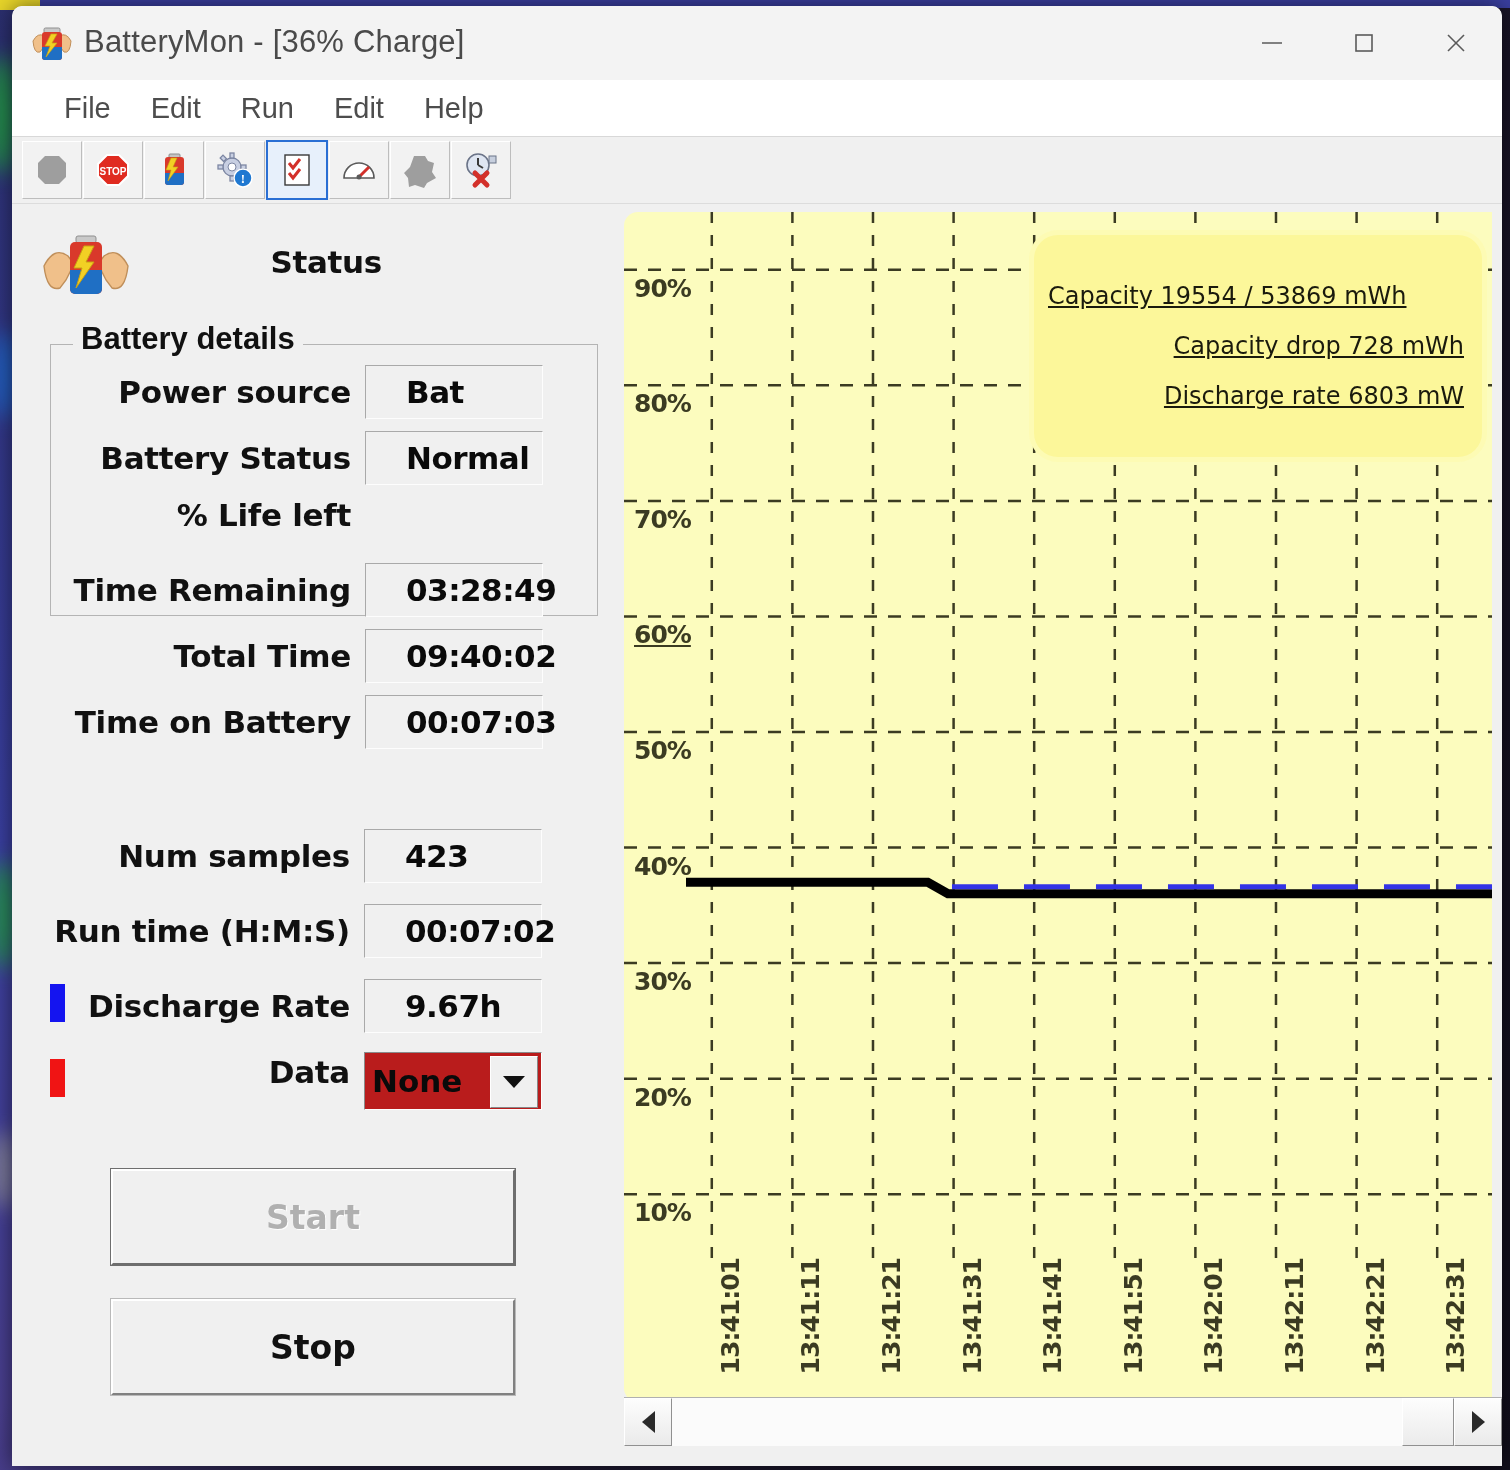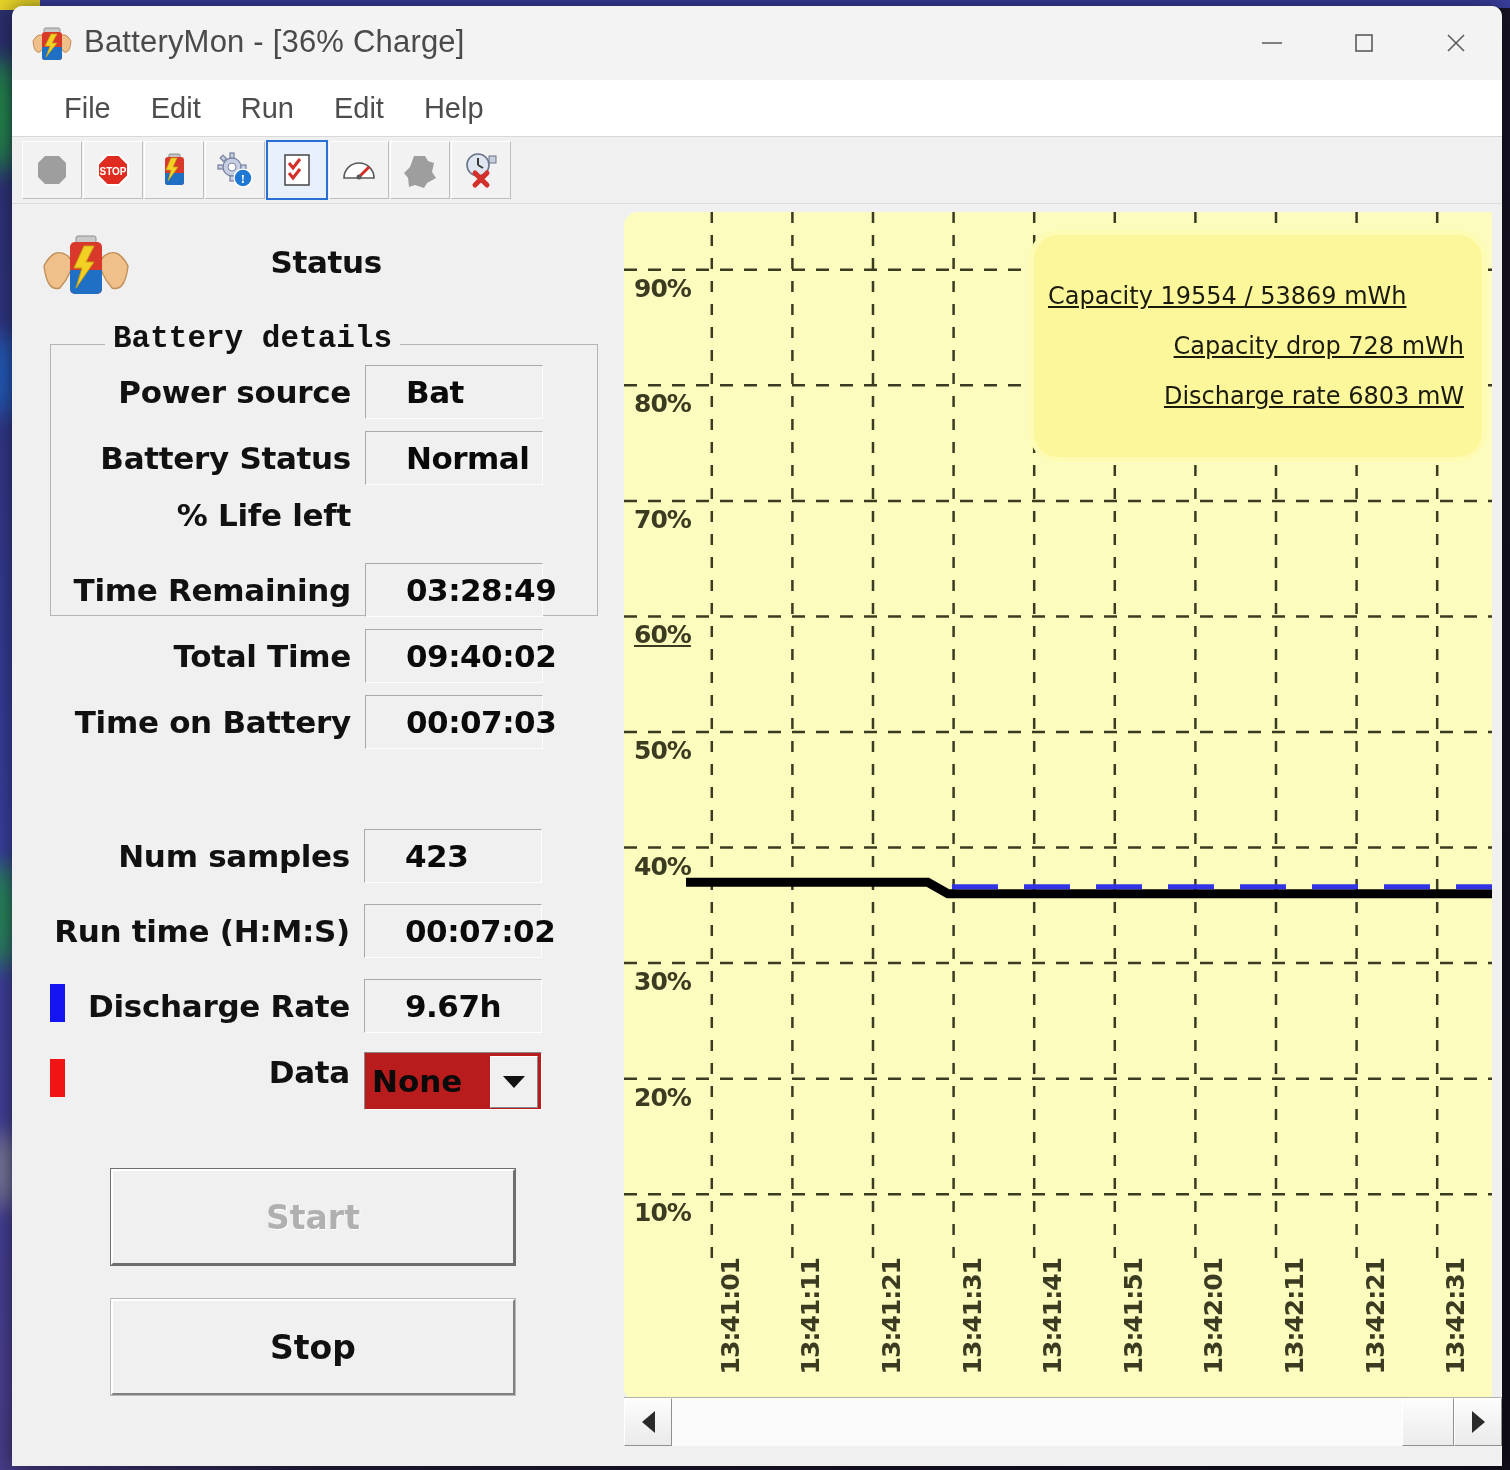--- a/index.html
+++ b/index.html
@@ -62,21 +62,21 @@
     background:#f0f0f0;border-top:1px solid #a9a9a9;border-left:1px solid #a9a9a9;
     border-right:1px solid #fdfdfd;border-bottom:1px solid #fdfdfd;
     font-family:"DejaVu Sans",sans-serif;font-weight:bold;font-size:31px;color:#0a0a0a;
     padding:4px 6px;box-sizing:border-box;letter-spacing:-.5px;
   }
   
   #groupbox{position:absolute;left:38px;top:140px;width:546px;height:270px;
     border:1px solid #b4b4b4;}
   #groupbox .gb-title{
     position:absolute;left:22px;top:-24px;background:#f0f0f0;padding:0 8px;
-    font-family:Liberation Mono, monospace;font-weight:bold;font-size:31px;color:#111;white-space:nowrap;margin-left:32px;
+    font-family:Liberation Sans, sans-serif;font-weight:bold;font-size:31px;color:#111;white-space:nowrap;
   }
   .row{position:absolute;display:flex;align-items:center;}
   .row .lbl{width:330px;padding-right:14px;}
   .row .fld{width:178px;height:54px;display:flex;align-items:center;padding-left:40px;}
   
   .marker{position:absolute;width:15px;height:38px;}
   
   .combo{
     width:178px;height:58px;background:#b91c1c;box-sizing:border-box;
     border-top:1px solid #8a8a8a;border-left:1px solid #8a8a8a;

